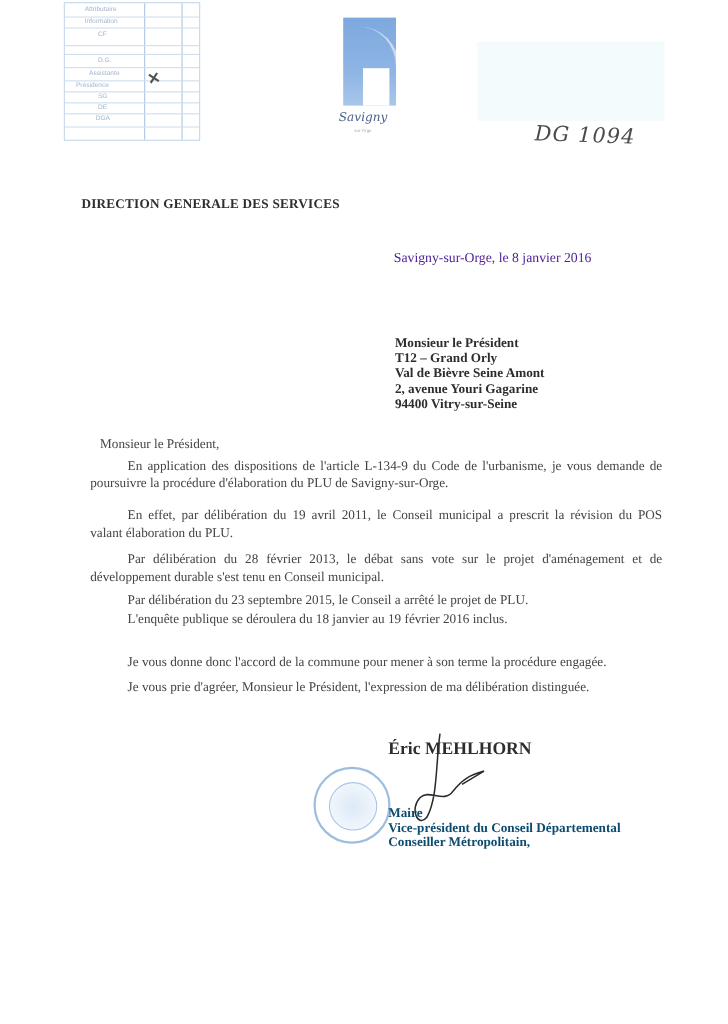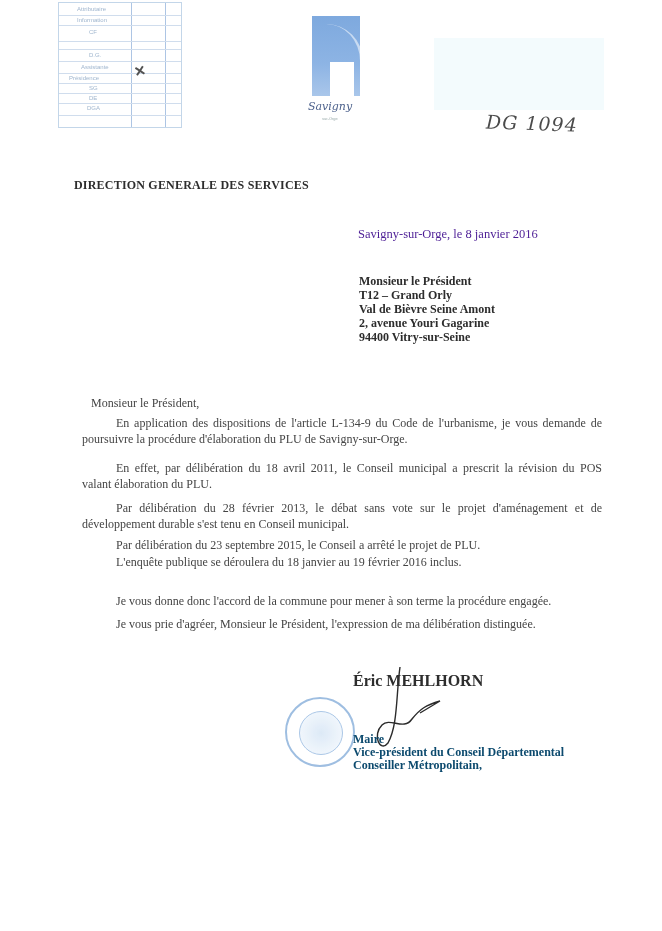--- a/index.html
+++ b/index.html
@@ -71,21 +71,21 @@
 
     .dept-header {
       left: 74px; top: 178px; font-weight: bold; font-size: 12px; letter-spacing: 0.2px; color: #2d2d2d;
     }
 
     .place-date {
       left: 358px; top: 227px; font-size: 12.5px; color: #4c1d95;
     }
 
     .recipient {
-      left: 359px; top: 274px; font-weight: bold; font-size: 12px; line-height: 14px; color: #2d2d2d;
+      left: 359px; top: 304px; font-weight: bold; font-size: 12px; line-height: 14px; color: #2d2d2d;
     }
     .recipient div { white-space: nowrap; }
 
     .body-text {
       left: 82px; top: 0; width: 520px; font-size: 12px; color: #444;
     }
     .line { position: absolute; white-space: nowrap; }
     .just { position: absolute; text-align: justify; text-align-last: justify; }
 
     
@@ -166,21 +166,21 @@
   <div>2, avenue Youri Gagarine</div>
   <div>94400 Vitry-sur-Seine</div>
 </div>
 
 <div class="abs body-text">
   <div class="line" style="left:9px;top:396px">Monsieur le Président,</div>
 
   <div class="just" style="left:34px;top:416px;width:486px">En application des dispositions de l'article L-134-9 du Code de l'urbanisme, je vous demande de</div>
   <div class="line" style="left:0px;top:432px">poursuivre la procédure d'élaboration du PLU de Savigny-sur-Orge.</div>
 
-  <div class="just" style="left:34px;top:461px;width:486px">En effet, par délibération du 18 avril 2011, le Conseil municipal a prescrit la révision du POS</div>
+  <div class="just" style="left:34px;top:461px;width:486px">En effet, par délibération du 19 avril 2011, le Conseil municipal a prescrit la révision du POS</div>
   <div class="line" style="left:0px;top:477px">valant élaboration du PLU.</div>
 
   <div class="just" style="left:34px;top:501px;width:486px">Par délibération du 28 février 2013, le débat sans vote sur le projet d'aménagement et de</div>
   <div class="line" style="left:0px;top:517px">développement durable s'est tenu en Conseil municipal.</div>
 
   <div class="line" style="left:34px;top:538px">Par délibération du 23 septembre 2015, le Conseil a arrêté le projet de PLU.</div>
   <div class="line" style="left:34px;top:555px">L'enquête publique se déroulera du 18 janvier au 19 février 2016 inclus.</div>
 
   <div class="line" style="left:34px;top:594px">Je vous donne donc l'accord de la commune pour mener à son terme la procédure engagée.</div>
   <div class="line" style="left:34px;top:617px">Je vous prie d'agréer, Monsieur le Président, l'expression de ma délibération distinguée.</div>

